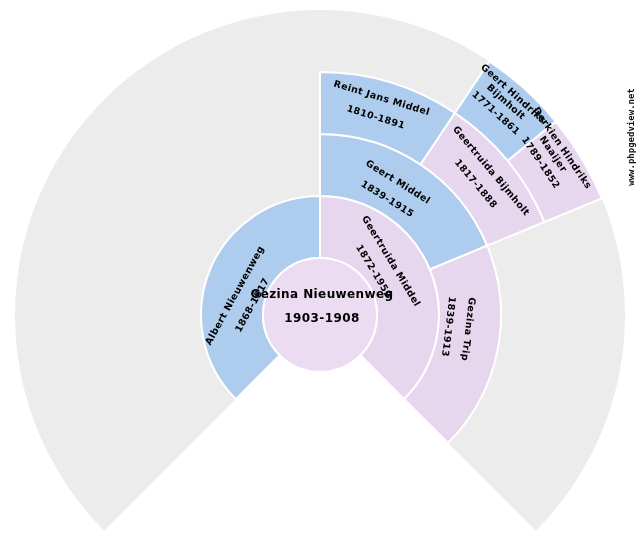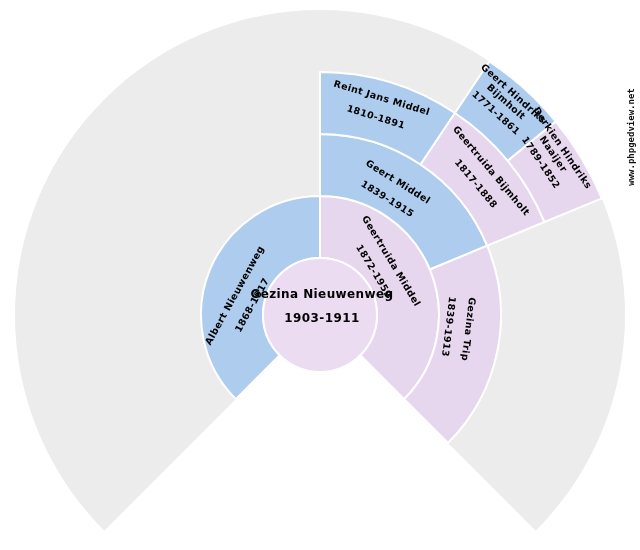--- a/index.html
+++ b/index.html
@@ -45,21 +45,21 @@
     <path d="M455,113 A243,243 0 0 1 544.5,222 L487.2,245.7 A181,181 0 0 0 420.6,164.5 Z" stroke="#fff" stroke-width="2" stroke-linejoin="round" fill="#e7d7ee"></path>
 
     <path d="M489.4,61.4 A305,305 0 0 1 555.8,121.5 L507.8,160.8 A243,243 0 0 0 455,113 Z" stroke="#fff" stroke-width="2" stroke-linejoin="round" fill="#aecdee"></path>
     <path d="M555.8,121.5 A305,305 0 0 1 601.8,198.3 L544.5,222 A243,243 0 0 0 507.8,160.8 Z" stroke="#fff" stroke-width="2" stroke-linejoin="round" fill="#e7d7ee"></path>
 
     <circle cx="320" cy="315" r="57" stroke="#fff" stroke-width="2" fill="#ecdcf2"></circle>
   </svg>
 
   <div class="label root" style="left:322px;top:306px;--rot:0deg">
     <span class="nm">Gezina Nieuwenweg</span>
-    <span class="dt">1903-1911</span>
+    <span class="dt">1903-1908</span>
   </div>
 
   <div class="label" style="left:243px;top:300px;--rot:-61deg">
     <span class="nm">Albert Nieuwenweg</span>
     <span class="dt">1868-1917</span>
   </div>
 
   <div class="label" style="left:383px;top:266px;--rot:59deg">
     <span class="nm">Geertruida Middel</span>
     <span class="dt">1872-1959</span>

